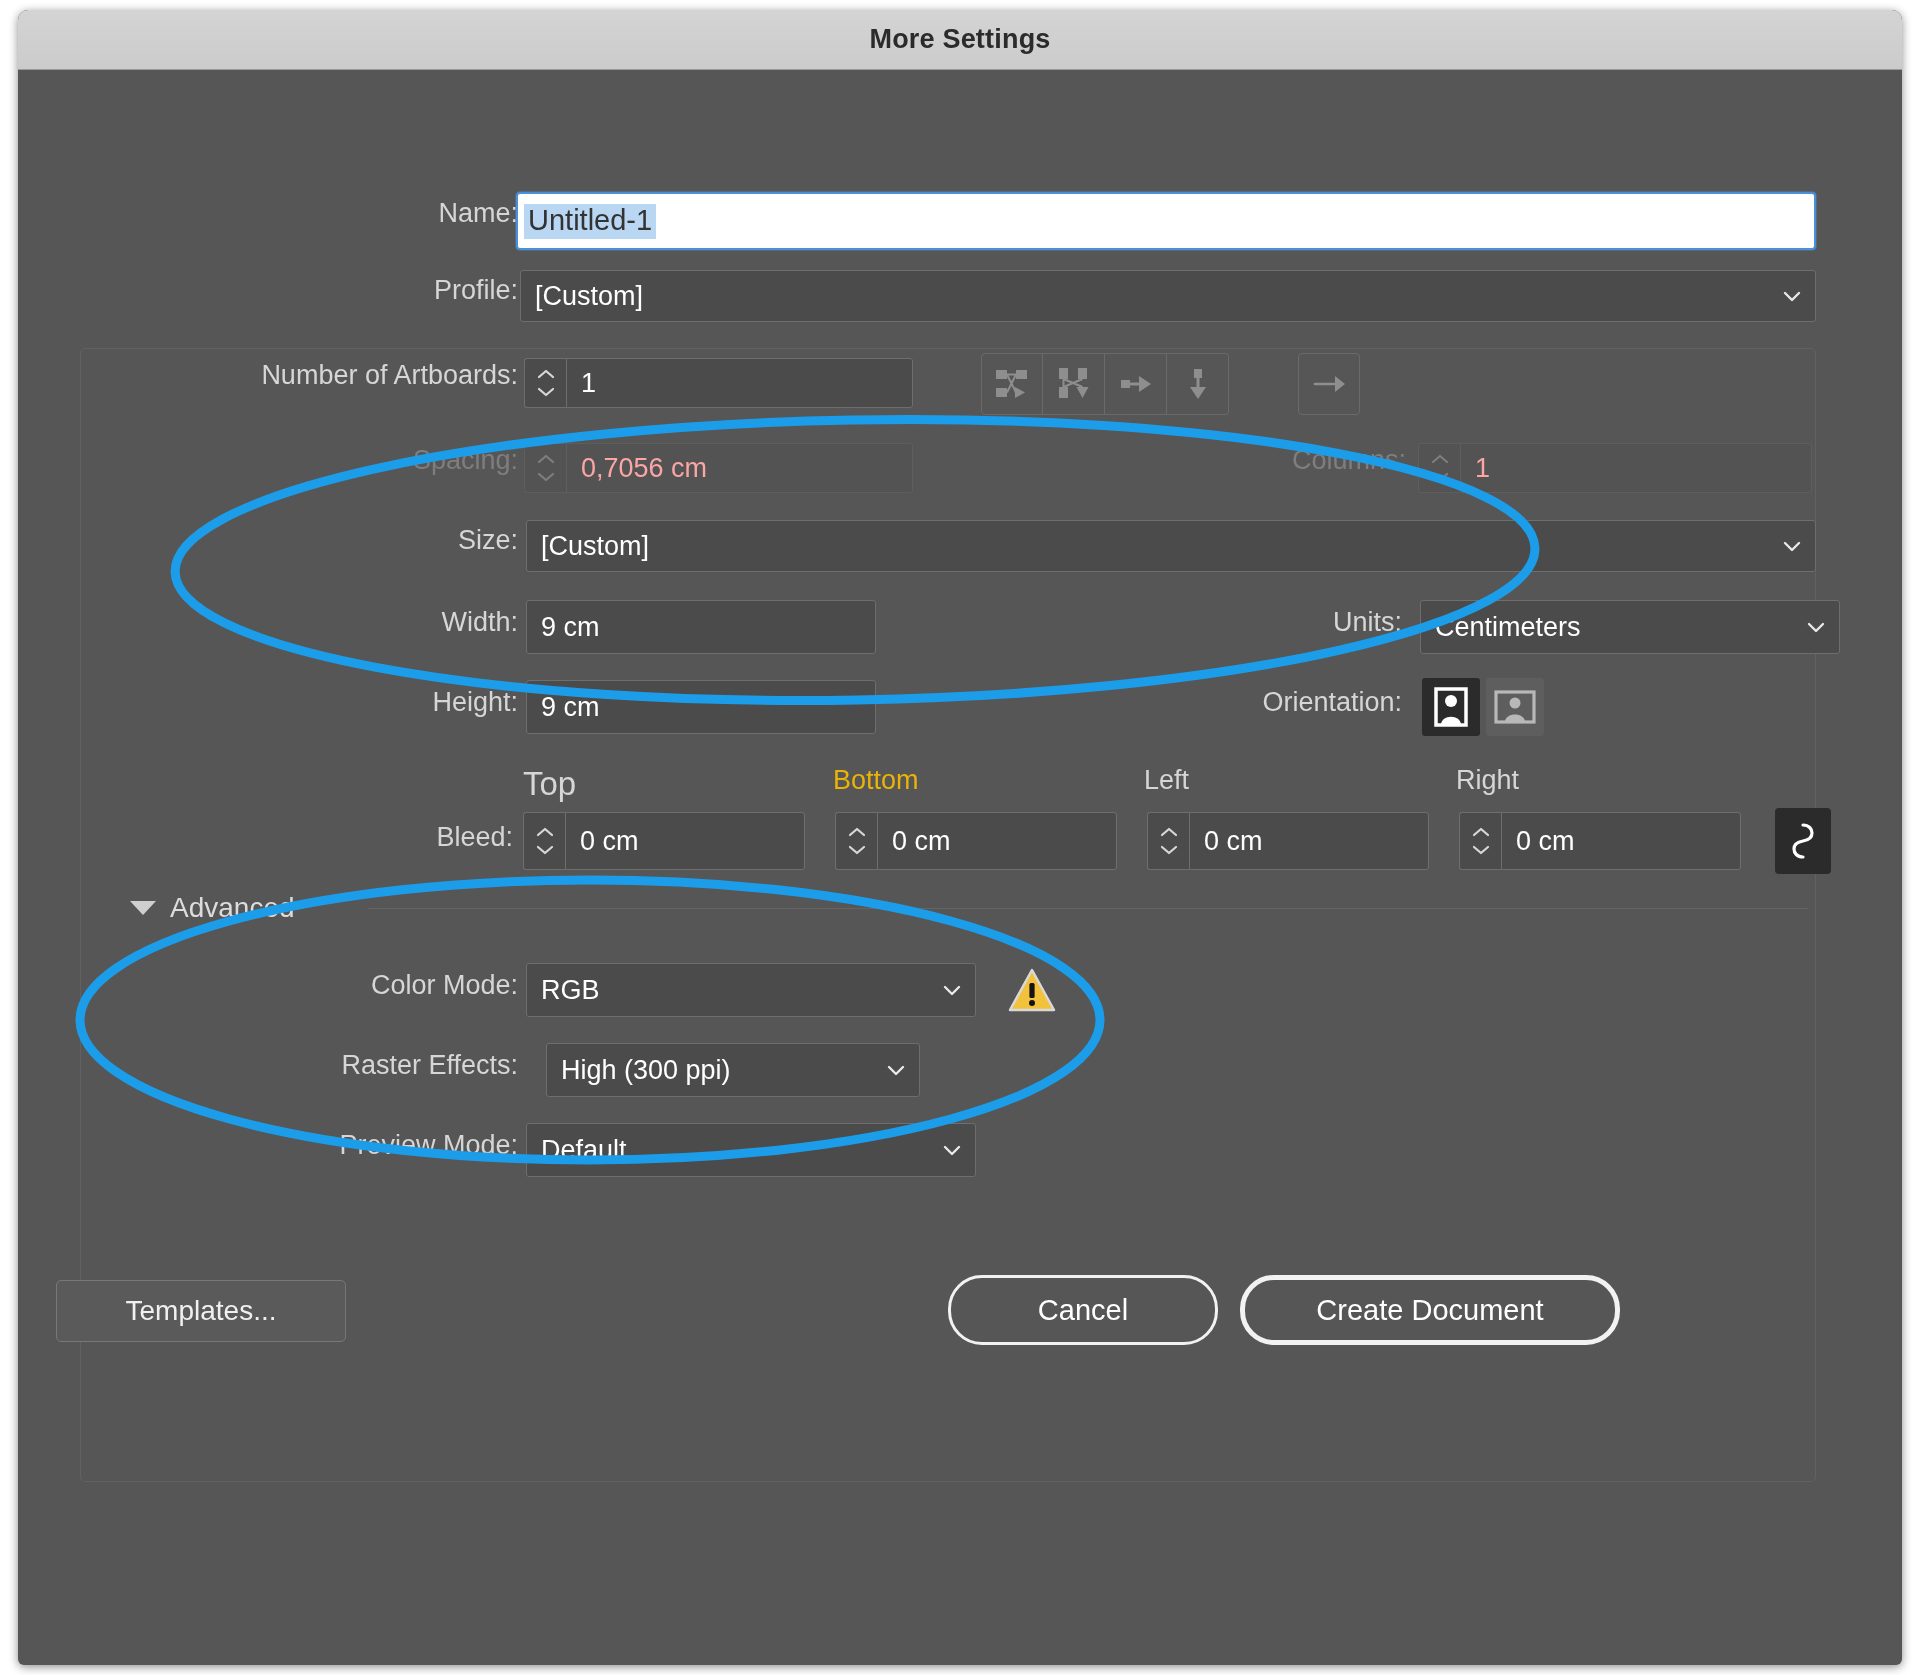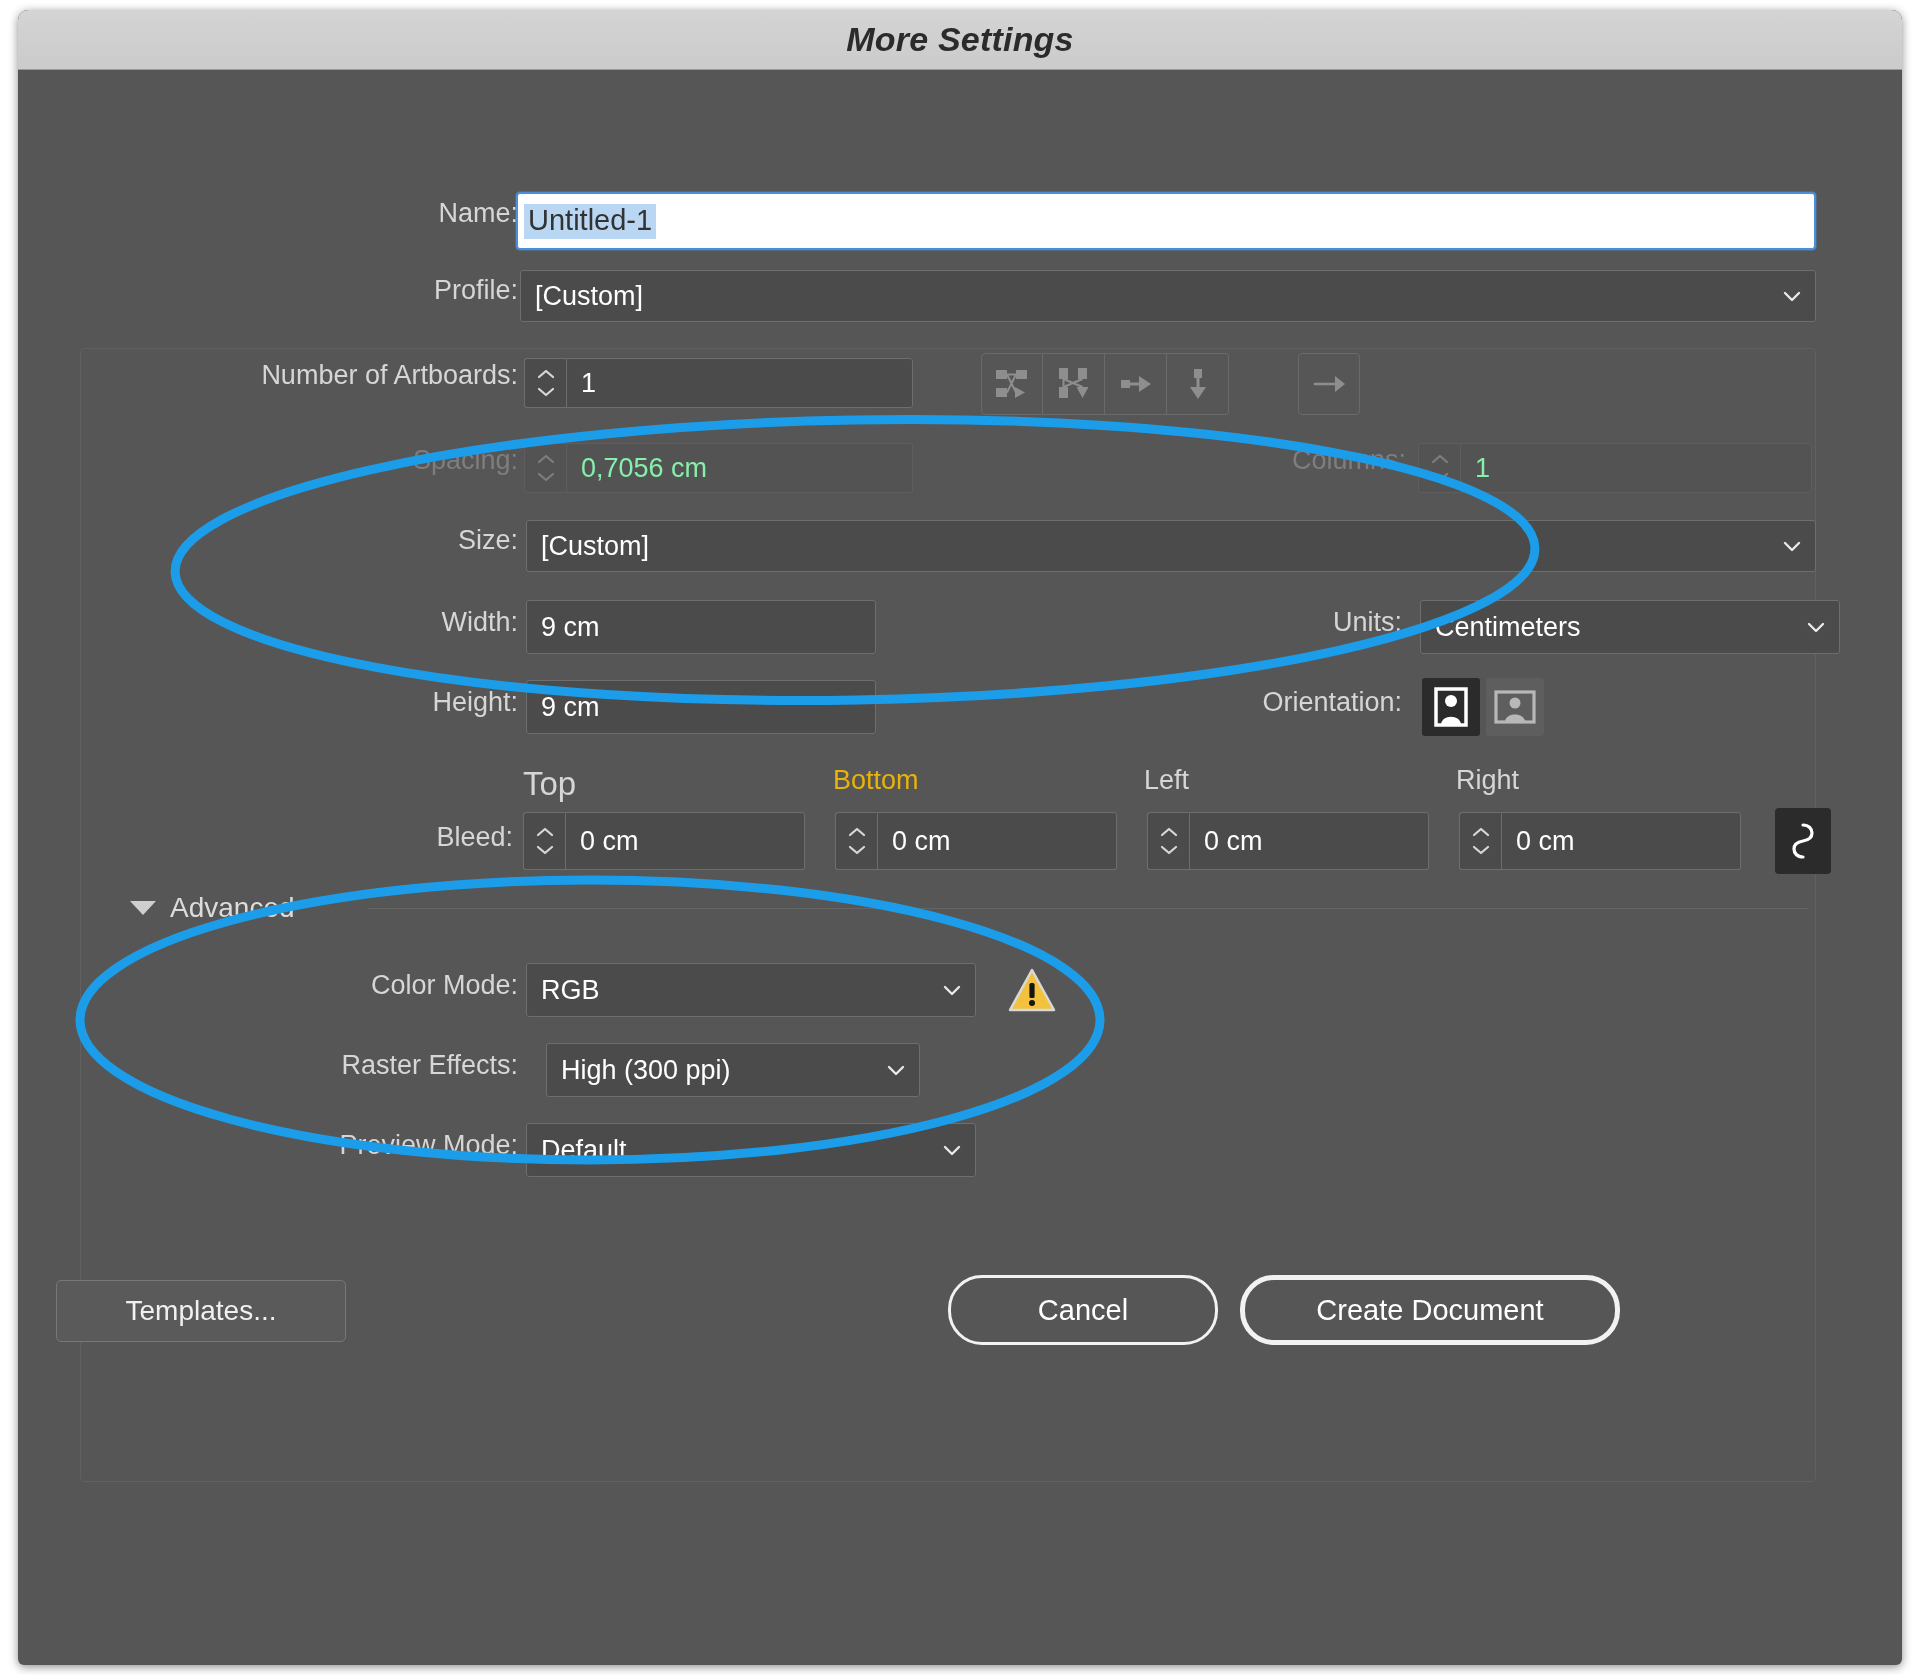--- a/index.html
+++ b/index.html
@@ -21,23 +21,22 @@
     box-shadow:0 2px 10px rgba(0,0,0,.45);
   }
   #titlebar {
     height:60px;
     background:linear-gradient(#d4d4d4,#cbcbcb);
     border-bottom:1px solid #9a9a9a;
     display:flex; align-items:center; justify-content:center;
     border-radius:9px 9px 0 0;
   }
   #titlebar .title {
-    font-size:34px; font-weight:bold; color:#2b2b2b;
+    font-size:27px; font-weight:bold; color:#2b2b2b;
     letter-spacing:.2px;
-    font-style:italic;
   }
 
   #body { position:relative; width:100%; height:1595px; }
 
   
   .row { position:absolute; display:flex; align-items:center; }
   .lbl {
     color:#d6d6d6; font-size:27px; text-align:right;
     white-space:nowrap;
   }
@@ -47,21 +46,21 @@
   .field {
     background:#4b4b4b;
     border:1px solid #6e6e6e;
     border-radius:3px;
     color:#ffffff;
     font-size:27px;
     display:flex; align-items:center;
     padding:0 14px;
     height:50px;
   }
-  .field.dim { color:#86efac; border-color:#5e5e5e; background:#535353; }
+  .field.dim { color:#fca5a5; border-color:#5e5e5e; background:#535353; }
 
   .select {
     background:#4b4b4b;
     border:1px solid #6e6e6e;
     border-radius:3px;
     color:#ffffff; font-size:27px;
     display:flex; align-items:center; justify-content:space-between;
     padding:0 12px 0 14px;
     height:52px;
   }

